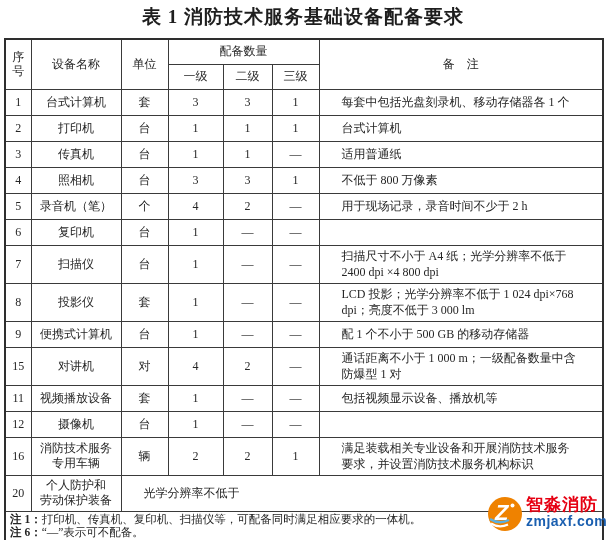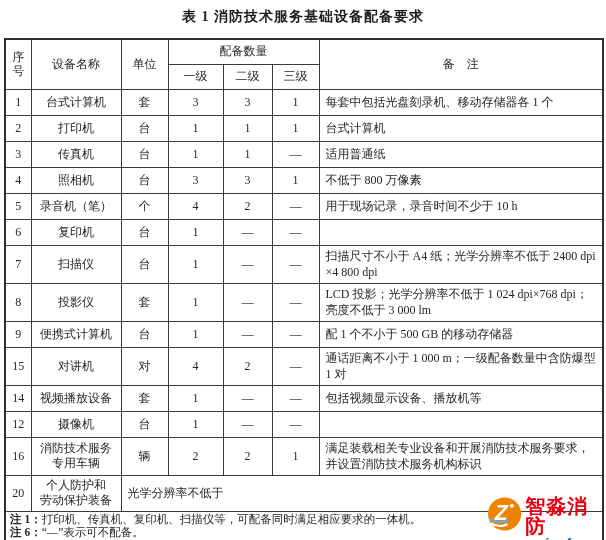--- a/index.html
+++ b/index.html
@@ -1,48 +1,48 @@
 <!DOCTYPE html>
 <html style="--brand-text: #e60012; --domain-text: #1a5fb0;"><head>
 <meta charset="utf-8">
 <style>
   html,body{margin:0;padding:0;background:#fff;}
   .page{
     position:relative;width:606px;height:540px;background:#ffffff;
     font-family:"Liberation Serif","DejaVu Serif",serif;color:#262626;overflow:hidden;
   }
   .title{
-    text-align:center;font-weight:bold;font-size:14px;line-height:20px;
+    text-align:center;font-weight:bold;font-size:19px;line-height:20px;
     padding-top:7px;height:24px;color:#1e1e1e;letter-spacing:1px;
   }
   table.equip{
     border-collapse:collapse;table-layout:fixed;width:598px;margin-left:4px;margin-top:7px;
     border:2px solid #2e2e2e;
   }
   .equip th,.equip td{
     border:1px solid #3a3a3a;font-size:12px;font-weight:normal;
     text-align:center;vertical-align:middle;padding:0;color:#262626;
   }
   .equip thead tr{height:25px;}
   tr.h1{height:26px;}
   tr.h2{height:38px;}
   tr.h3{height:36px;}
-  td.left{text-align:left;padding:1px 6px;line-height:16px;}
+  td.left{text-align:left;padding:1px 22px;line-height:16px;}
   td.name,th.stacked{white-space:pre-line;line-height:15px;}
   th.stacked{line-height:14px;}
   tr.notes-row{height:28px;padding-left:28px;}
   tr.notes-row td{text-align:left;padding:1px 4px;line-height:13px;font-size:11.5px;}
   .note-label{font-weight:bold;}
   .logo{
     position:absolute;left:487px;top:496px;display:flex;align-items:flex-start;gap:3px;
     background:transparent;
   }
   .logo-text{display:flex;flex-direction:column;line-height:1;}
   .brand{
-    color:var(--brand-text,#e60012);font-weight:bold;font-size:20px;letter-spacing:1px;
+    color:var(--brand-text,#e60012);font-weight:bold;font-size:17px;letter-spacing:1px;
     font-family:"Liberation Sans","DejaVu Sans",sans-serif;
   }
   .domain{
     color:var(--domain-text,#1a5fb0);font-weight:bold;font-size:14px;margin-top:1px;
     font-family:"Liberation Sans","DejaVu Sans",sans-serif;letter-spacing:0.5px;
   }
 </style>
 </head>
 <body>
 
@@ -112,21 +112,21 @@
           <td>1</td>
           <td class="left">不低于 800 万像素</td>
         </tr>
         <tr class="h1">
           <td>5</td>
           <td class="name">录音机（笔）</td>
           <td>个</td>
           <td>4</td>
           <td>2</td>
           <td>—</td>
-          <td class="left">用于现场记录，录音时间不少于 10 h</td>
+          <td class="left">用于现场记录，录音时间不少于 2 h</td>
         </tr>
         <tr class="h1">
           <td>6</td>
           <td class="name">复印机</td>
           <td>台</td>
           <td>1</td>
           <td>—</td>
           <td>—</td>
           <td class="left"></td>
         </tr>
@@ -160,21 +160,21 @@
         <tr class="h2">
           <td>15</td>
           <td class="name">对讲机</td>
           <td>对</td>
           <td>4</td>
           <td>2</td>
           <td>—</td>
           <td class="left">通话距离不小于 1 000 m；一级配备数量中含防爆型 1 对</td>
         </tr>
         <tr class="h1">
-          <td>14</td>
+          <td>11</td>
           <td class="name">视频播放设备</td>
           <td>套</td>
           <td>1</td>
           <td>—</td>
           <td>—</td>
           <td class="left">包括视频显示设备、播放机等</td>
         </tr>
         <tr class="h1">
           <td>12</td>
           <td class="name">摄像机</td>

